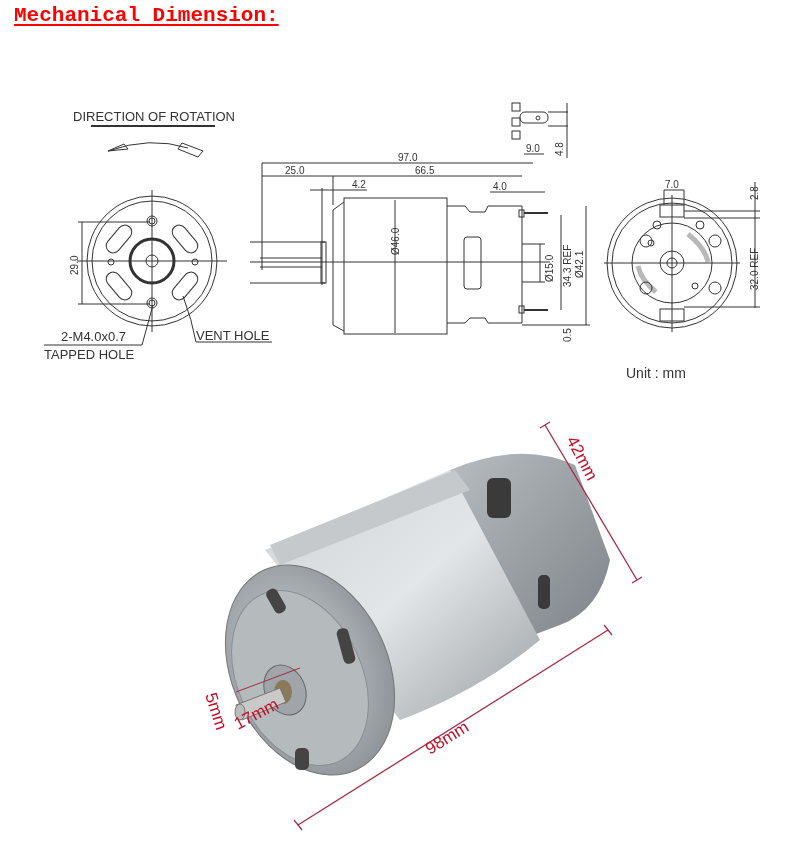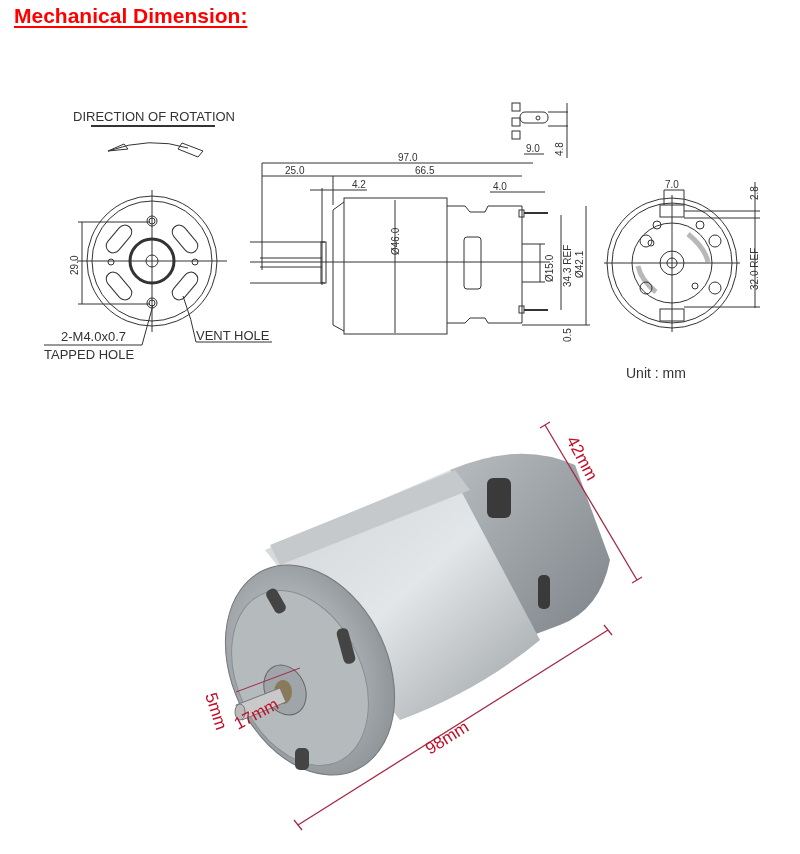--- a/index.html
+++ b/index.html
@@ -1,17 +1,17 @@
 <!DOCTYPE html>
 <html><head>
 <meta charset="utf-8">
 <style>
   html, body { margin:0; padding:0; background:#ffffff; }
   body { width:800px; height:854px; position:relative; overflow:hidden; font-family:"Liberation Sans", sans-serif; }
-  .title { position:absolute; left:14px; top:4px; font-family:Liberation Sans, sans-serif; font-weight:bold; font-size:21px; color:#ff0000; text-decoration:underline; text-decoration-thickness:2px; text-underline-offset:3px; }
+  .title { position:absolute; left:14px; top:4px; font-family:Liberation Mono, monospace; font-weight:bold; font-size:21px; color:#ff0000; text-decoration:underline; text-decoration-thickness:2px; text-underline-offset:3px; }
   svg { position:absolute; left:0; top:0; }
   .dl { font-family:"Liberation Sans", sans-serif; font-size:10px; fill:#333; }
   .lbl { font-family:"Liberation Sans", sans-serif; font-size:13px; fill:#333; }
   .unit { font-family:"Liberation Sans", sans-serif; font-size:14px; fill:#333; }
   .red { font-family:"Liberation Sans", sans-serif; font-size:17px; fill:#c0102a; }
 </style>
 </head>
 <body>
 
 <div class="title">Mechanical Dimension:</div>

